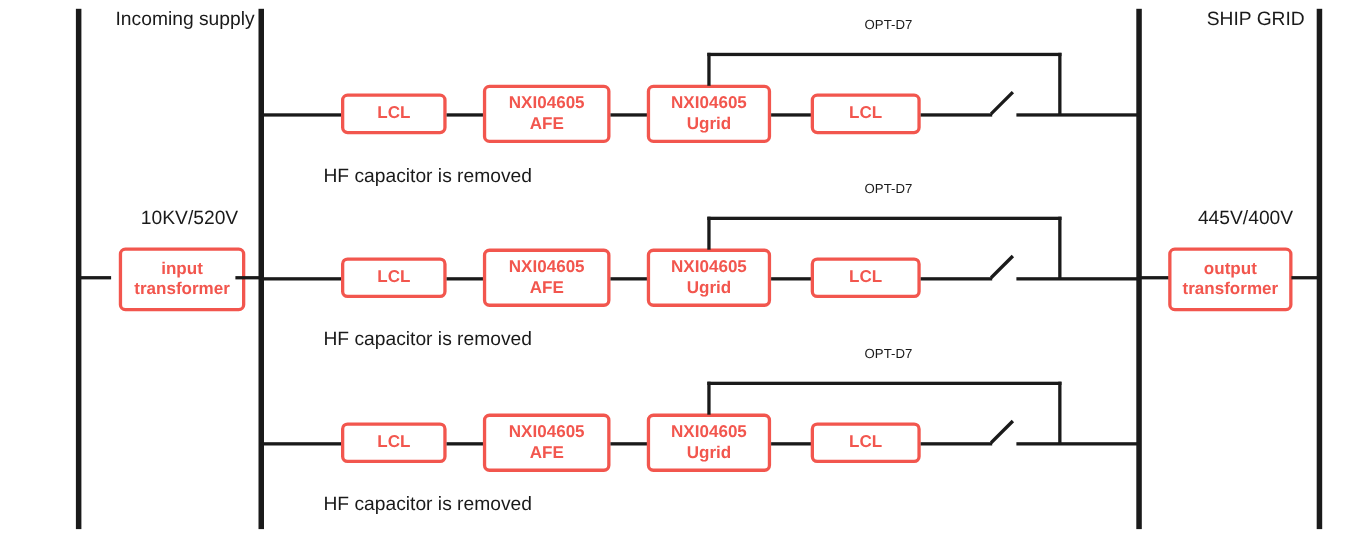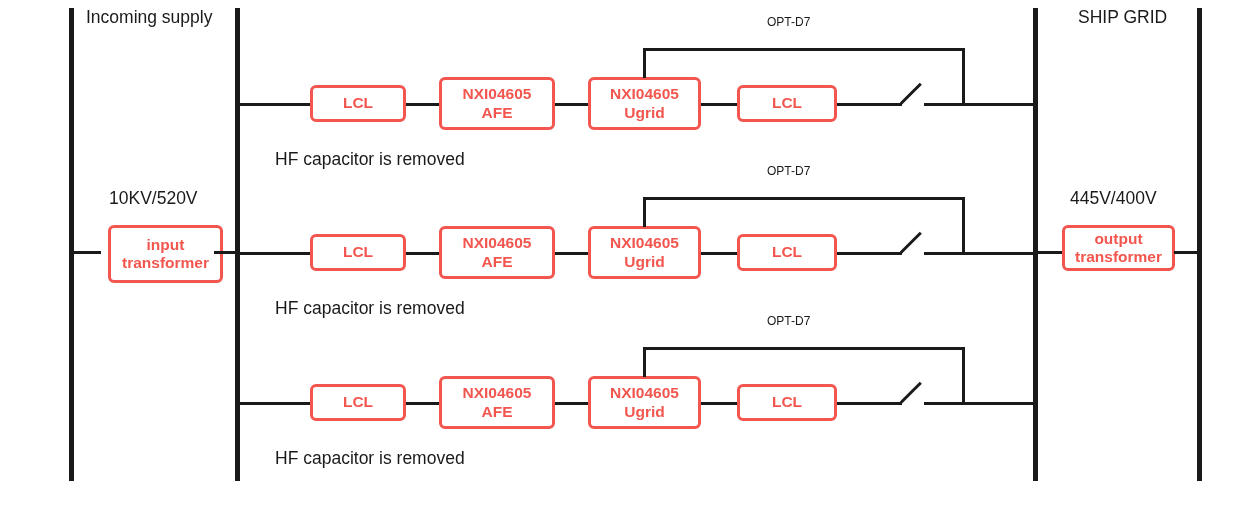--- a/index.html
+++ b/index.html
@@ -38,20 +38,21 @@
     width: 3px;
     background: var(--ink);
   }
   
   .label {
     position: absolute;
     font-size: 17.5px;
     line-height: 23px;
     color: var(--ink);
     white-space: nowrap;
+    margin-left: 19px;
   }
   
   .rbox {
     position: absolute;
     box-sizing: border-box;
     border: 3px solid var(--red);
     border-radius: 6px;
     background: #ffffff;
     color: var(--red);
     font-weight: bold;
@@ -118,21 +119,21 @@
   <div class="label" style="left:109px; top:187px">10KV/520V</div>
   <div class="wire" style="left:71px; top:251px; width:30px"></div>
   <div class="rbox" style="left:108px; top:225px; width:115px; height:58px">
     <div>input</div>
     <div>transformer</div>
   </div>
   <div class="wire" style="left:214px; top:251px; width:24px"></div>
 
   <div class="label" style="left:1070px; top:187px">445V/400V</div>
   <div class="wire" style="left:1036px; top:251px; width:27px"></div>
-  <div class="rbox" style="left:1062px; top:225px; width:113px; height:46px">
+  <div class="rbox" style="left:1062px; top:225px; width:113px; height:58px">
     <div>output</div>
     <div>transformer</div>
   </div>
   <div class="wire" style="left:1174px; top:251px; width:26px"></div>
 
   <div class="row row-1">
     <div class="wire bus-to-lcl"></div>
     <div class="rbox lcl-in">
         <div>LCL</div>
       </div>

